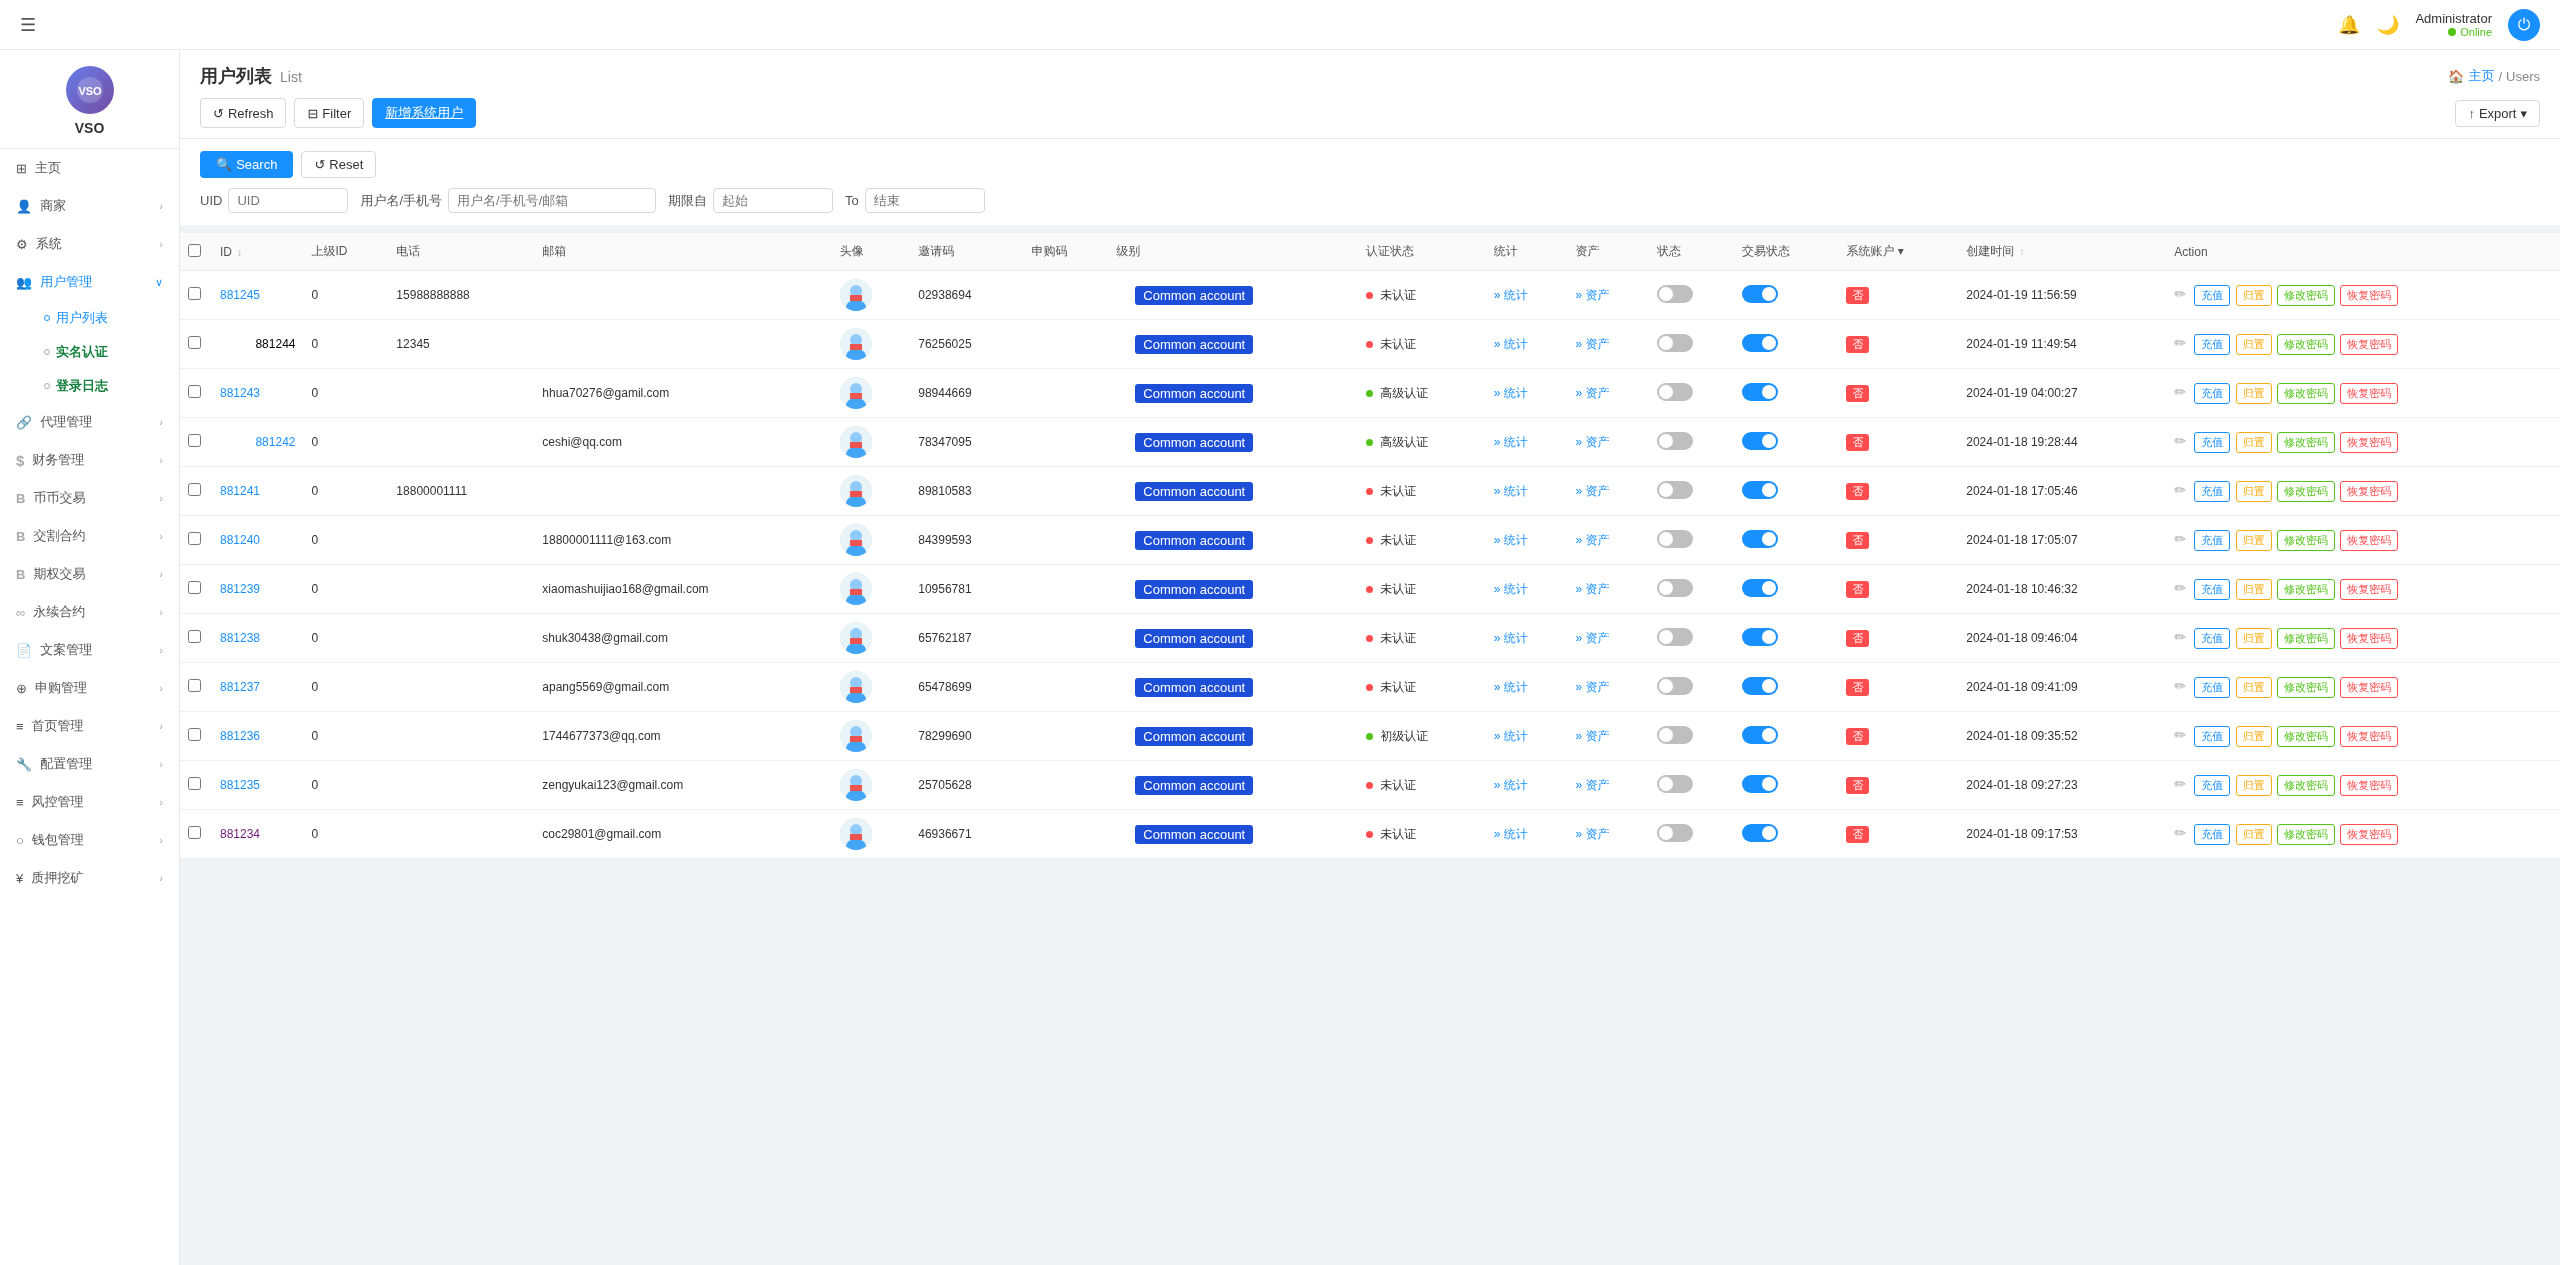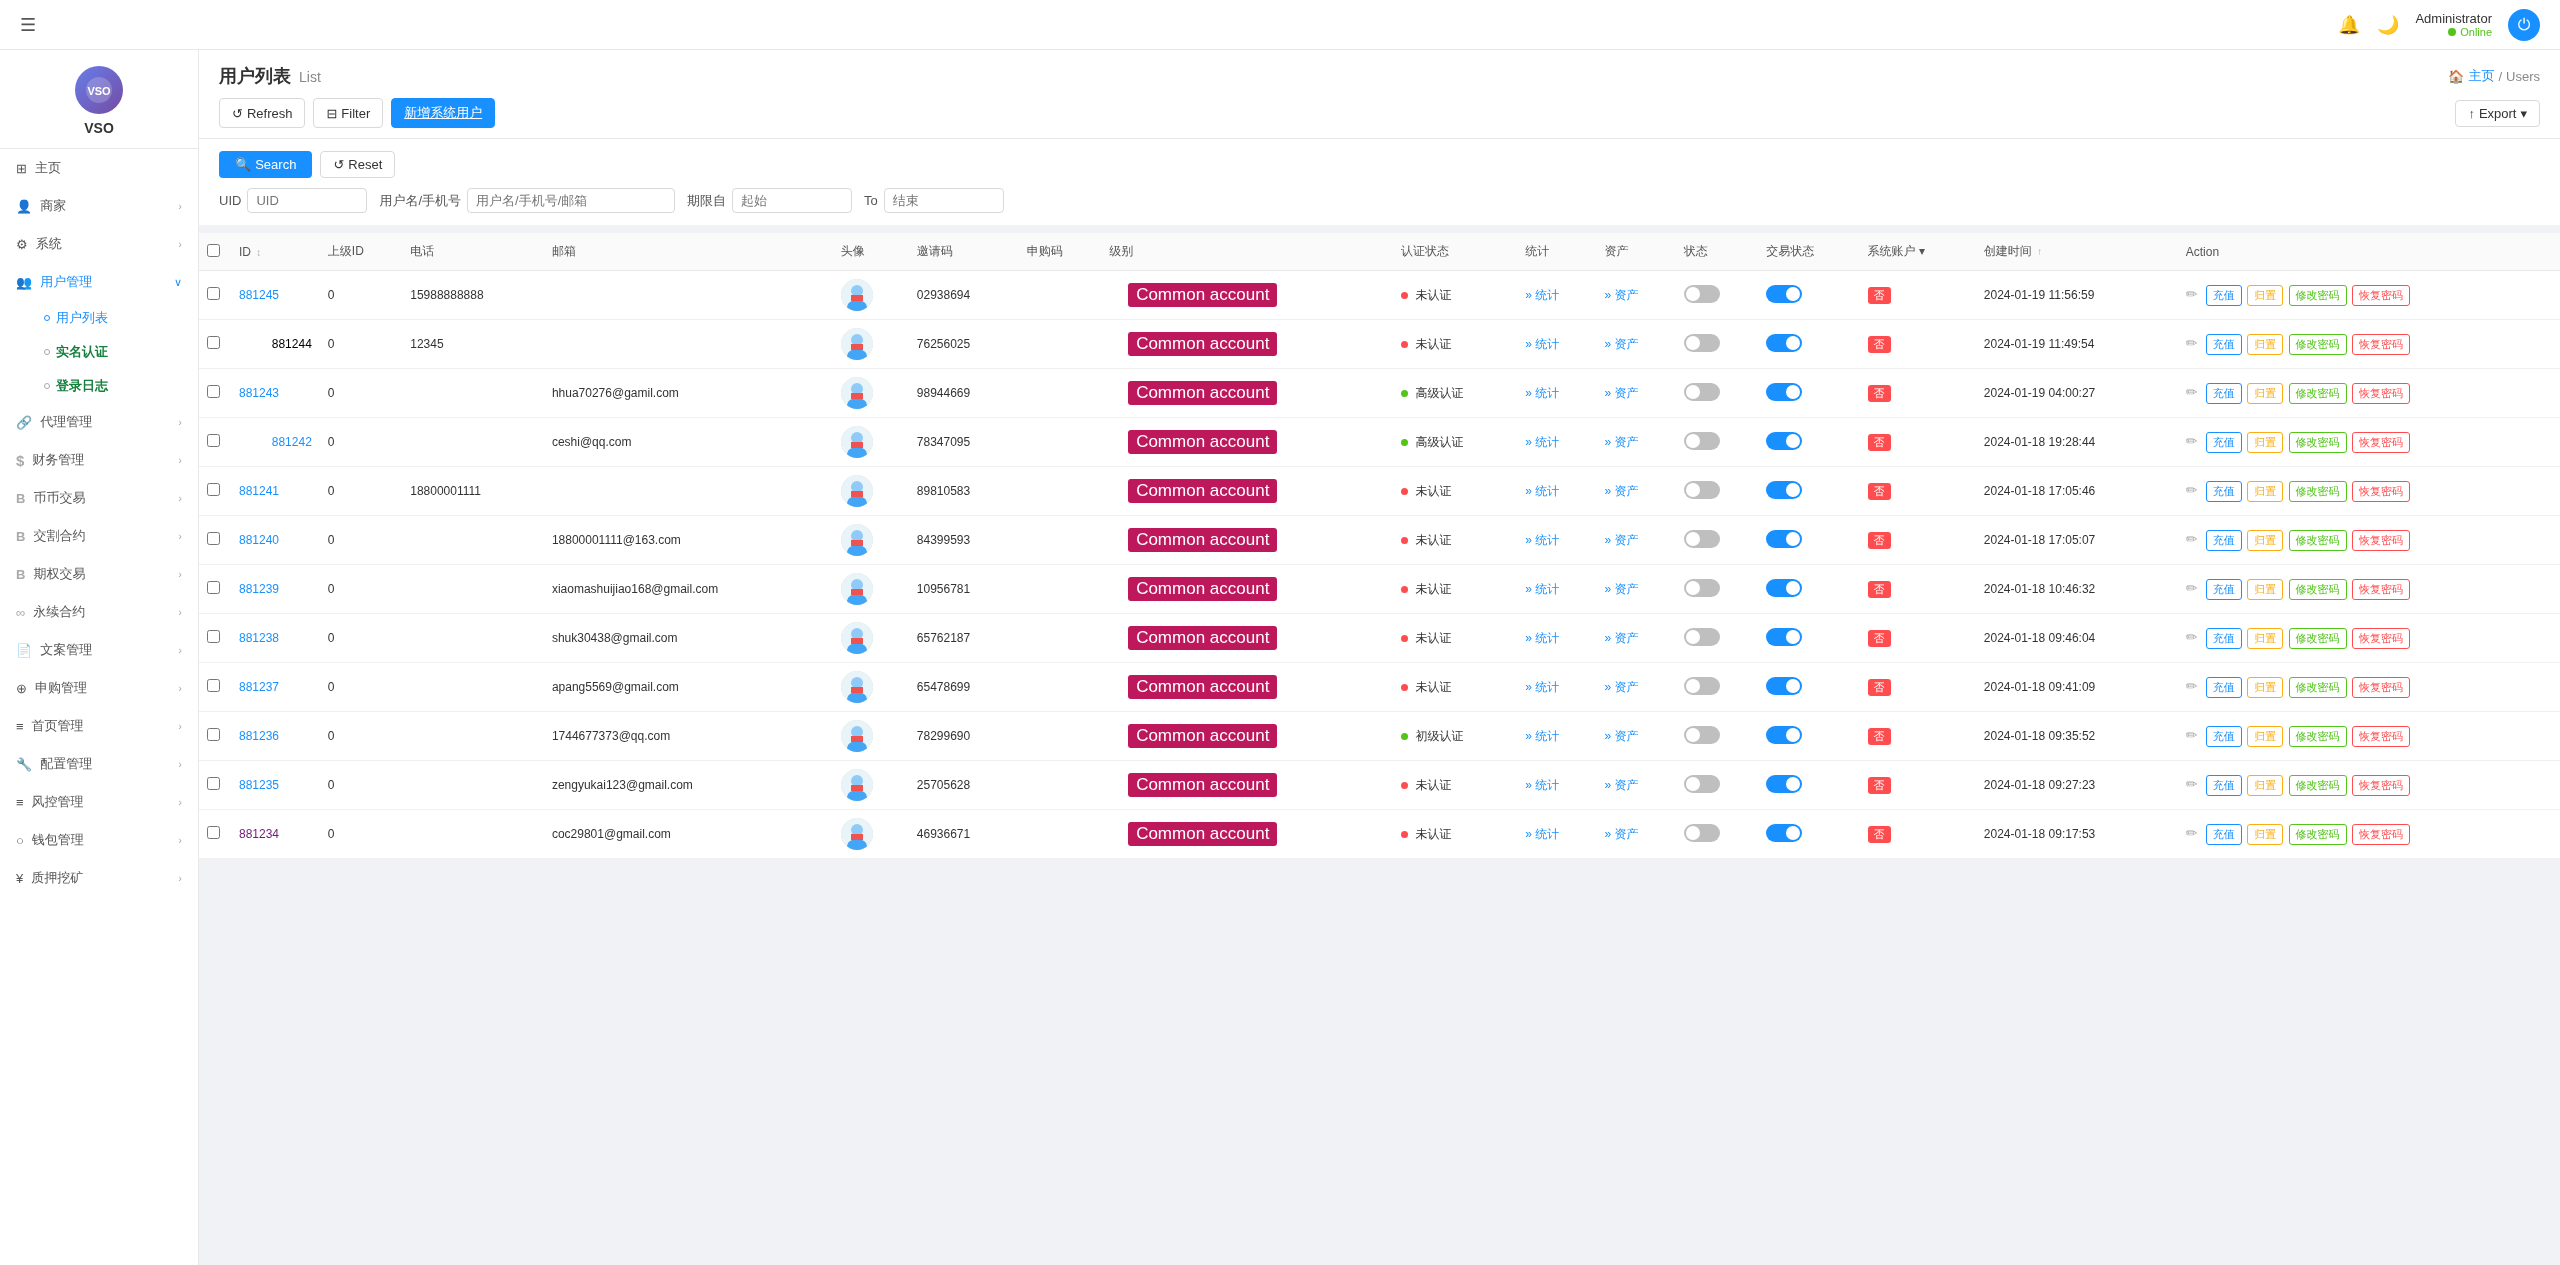--- a/index.html
+++ b/index.html
@@ -12,21 +12,21 @@
     .navbar-right { display: flex; align-items: center; gap: 16px; }
     .nav-icon { font-size: 18px; color: #555; cursor: pointer; }
     .admin-info { display: flex; align-items: center; gap: 6px; font-size: 13px; }
     .admin-dot { width: 8px; height: 8px; background: #52c41a; border-radius: 50%; }
     .power-btn { width: 32px; height: 32px; background: #1890ff; border-radius: 50%; display: flex; align-items: center; justify-content: center; color: #fff; font-size: 16px; cursor: pointer; }
 
     
     .layout { display: flex; flex: 1; overflow: hidden; }
 
     
-    .sidebar { width: 199px; background: #fff; border-right: 1px solid #e8e8e8; overflow-y: auto; flex-shrink: 0; }
+    .sidebar { width: 180px; background: #fff; border-right: 1px solid #e8e8e8; overflow-y: auto; flex-shrink: 0; }
     .logo-area { display: flex; flex-direction: column; align-items: center; padding: 16px 0 12px; border-bottom: 1px solid #e8e8e8; }
     .logo-circle { width: 48px; height: 48px; background: linear-gradient(135deg, #667eea, #764ba2); border-radius: 50%; display: flex; align-items: center; justify-content: center; color: #fff; font-weight: bold; font-size: 14px; }
     .logo-text { margin-top: 6px; font-weight: bold; color: #333; font-size: 14px; }
     .sidebar-item { display: flex; align-items: center; justify-content: space-between; padding: 10px 16px; cursor: pointer; color: #555; font-size: 13px; }
     .sidebar-item.active { color: #1890ff; }
     .sidebar-item-inner { display: flex; align-items: center; gap: 8px; }
     .sidebar-sub { padding-left: 28px; }
     .sidebar-sub-item { padding: 8px 16px; cursor: pointer; color: #15803d; font-size: 13px; display: flex; align-items: center; gap: 6px; font-weight: bold; }
     .sidebar-sub-item.active { color: #1890ff; font-weight: 500; }
     .dot-indicator { width: 6px; height: 6px; border-radius: 50%; border: 1px solid #aaa; display: inline-block; }
@@ -56,21 +56,21 @@
 
     
     .table-container { background: #fff; margin: 0 0 0 0; }
     .data-table { width: 100%; border-collapse: collapse; font-size: 12px; }
     .data-table th { background: #fafafa; border-bottom: 1px solid #e8e8e8; padding: 10px 8px; text-align: left; color: #555; font-weight: 500; white-space: nowrap; }
     .data-table td { border-bottom: 1px solid #f0f0f0; padding: 8px 8px; color: #333; vertical-align: middle; white-space: nowrap; }
     .checkbox-cell { width: 32px; }
     input[type=checkbox] { cursor: pointer; }
 
     
-    .badge-common { background: #be185d; color: #fff; padding: 2px 8px; border-radius: 3px; font-size: 17px; display: inline-block; margin-left: 19px; }
+    .badge-common { background: #1d4ed8; color: #fff; padding: 2px 8px; border-radius: 3px; font-size: 13px; display: inline-block; margin-left: 19px; }
 
     
     .status-dot { width: 7px; height: 7px; border-radius: 50%; display: inline-block; margin-right: 4px; }
     .status-dot.unverified { background: #ff4d4f; }
     .status-dot.verified { background: #52c41a; }
 
     
     .toggle { display: inline-flex; width: 36px; height: 18px; border-radius: 9px; background: #bfbfbf; cursor: pointer; position: relative; transition: background 0.2s; }
     .toggle.on { background: #1890ff; }
     .toggle::after { content: ''; position: absolute; width: 14px; height: 14px; border-radius: 50%; background: #fff; top: 2px; left: 2px; transition: left 0.2s; }

